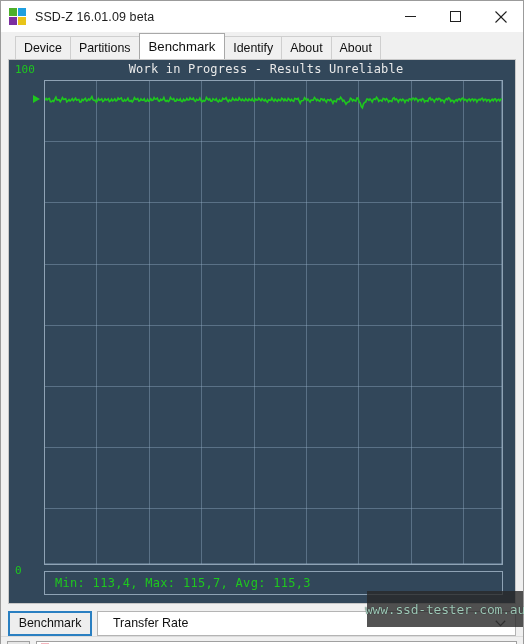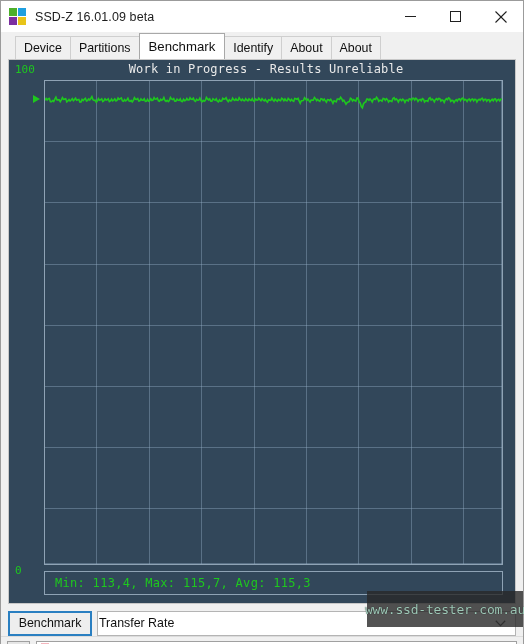--- a/index.html
+++ b/index.html
@@ -171,21 +171,21 @@
     flex: 1 1 auto;
     height: 25px;
     margin-left: 5px;
     background: #ffffff;
     border: 1px solid #b4b4b4;
     display: flex; align-items: center;
     position: relative;
   }
   .combo-value {
     font-size: 12.4px; color: #101010;
-    padding-left: 1px;
+    padding-left: 15px;
   }
   .combo-arrow {
     position: absolute; right: 9px; top: 0; bottom: 0;
     display: flex; align-items: center;
     color: #4a4a4a;
   }
 
   
   .sep-gap { flex: 1 1 auto; background: #f0f0f0; }
   .statusbar {

